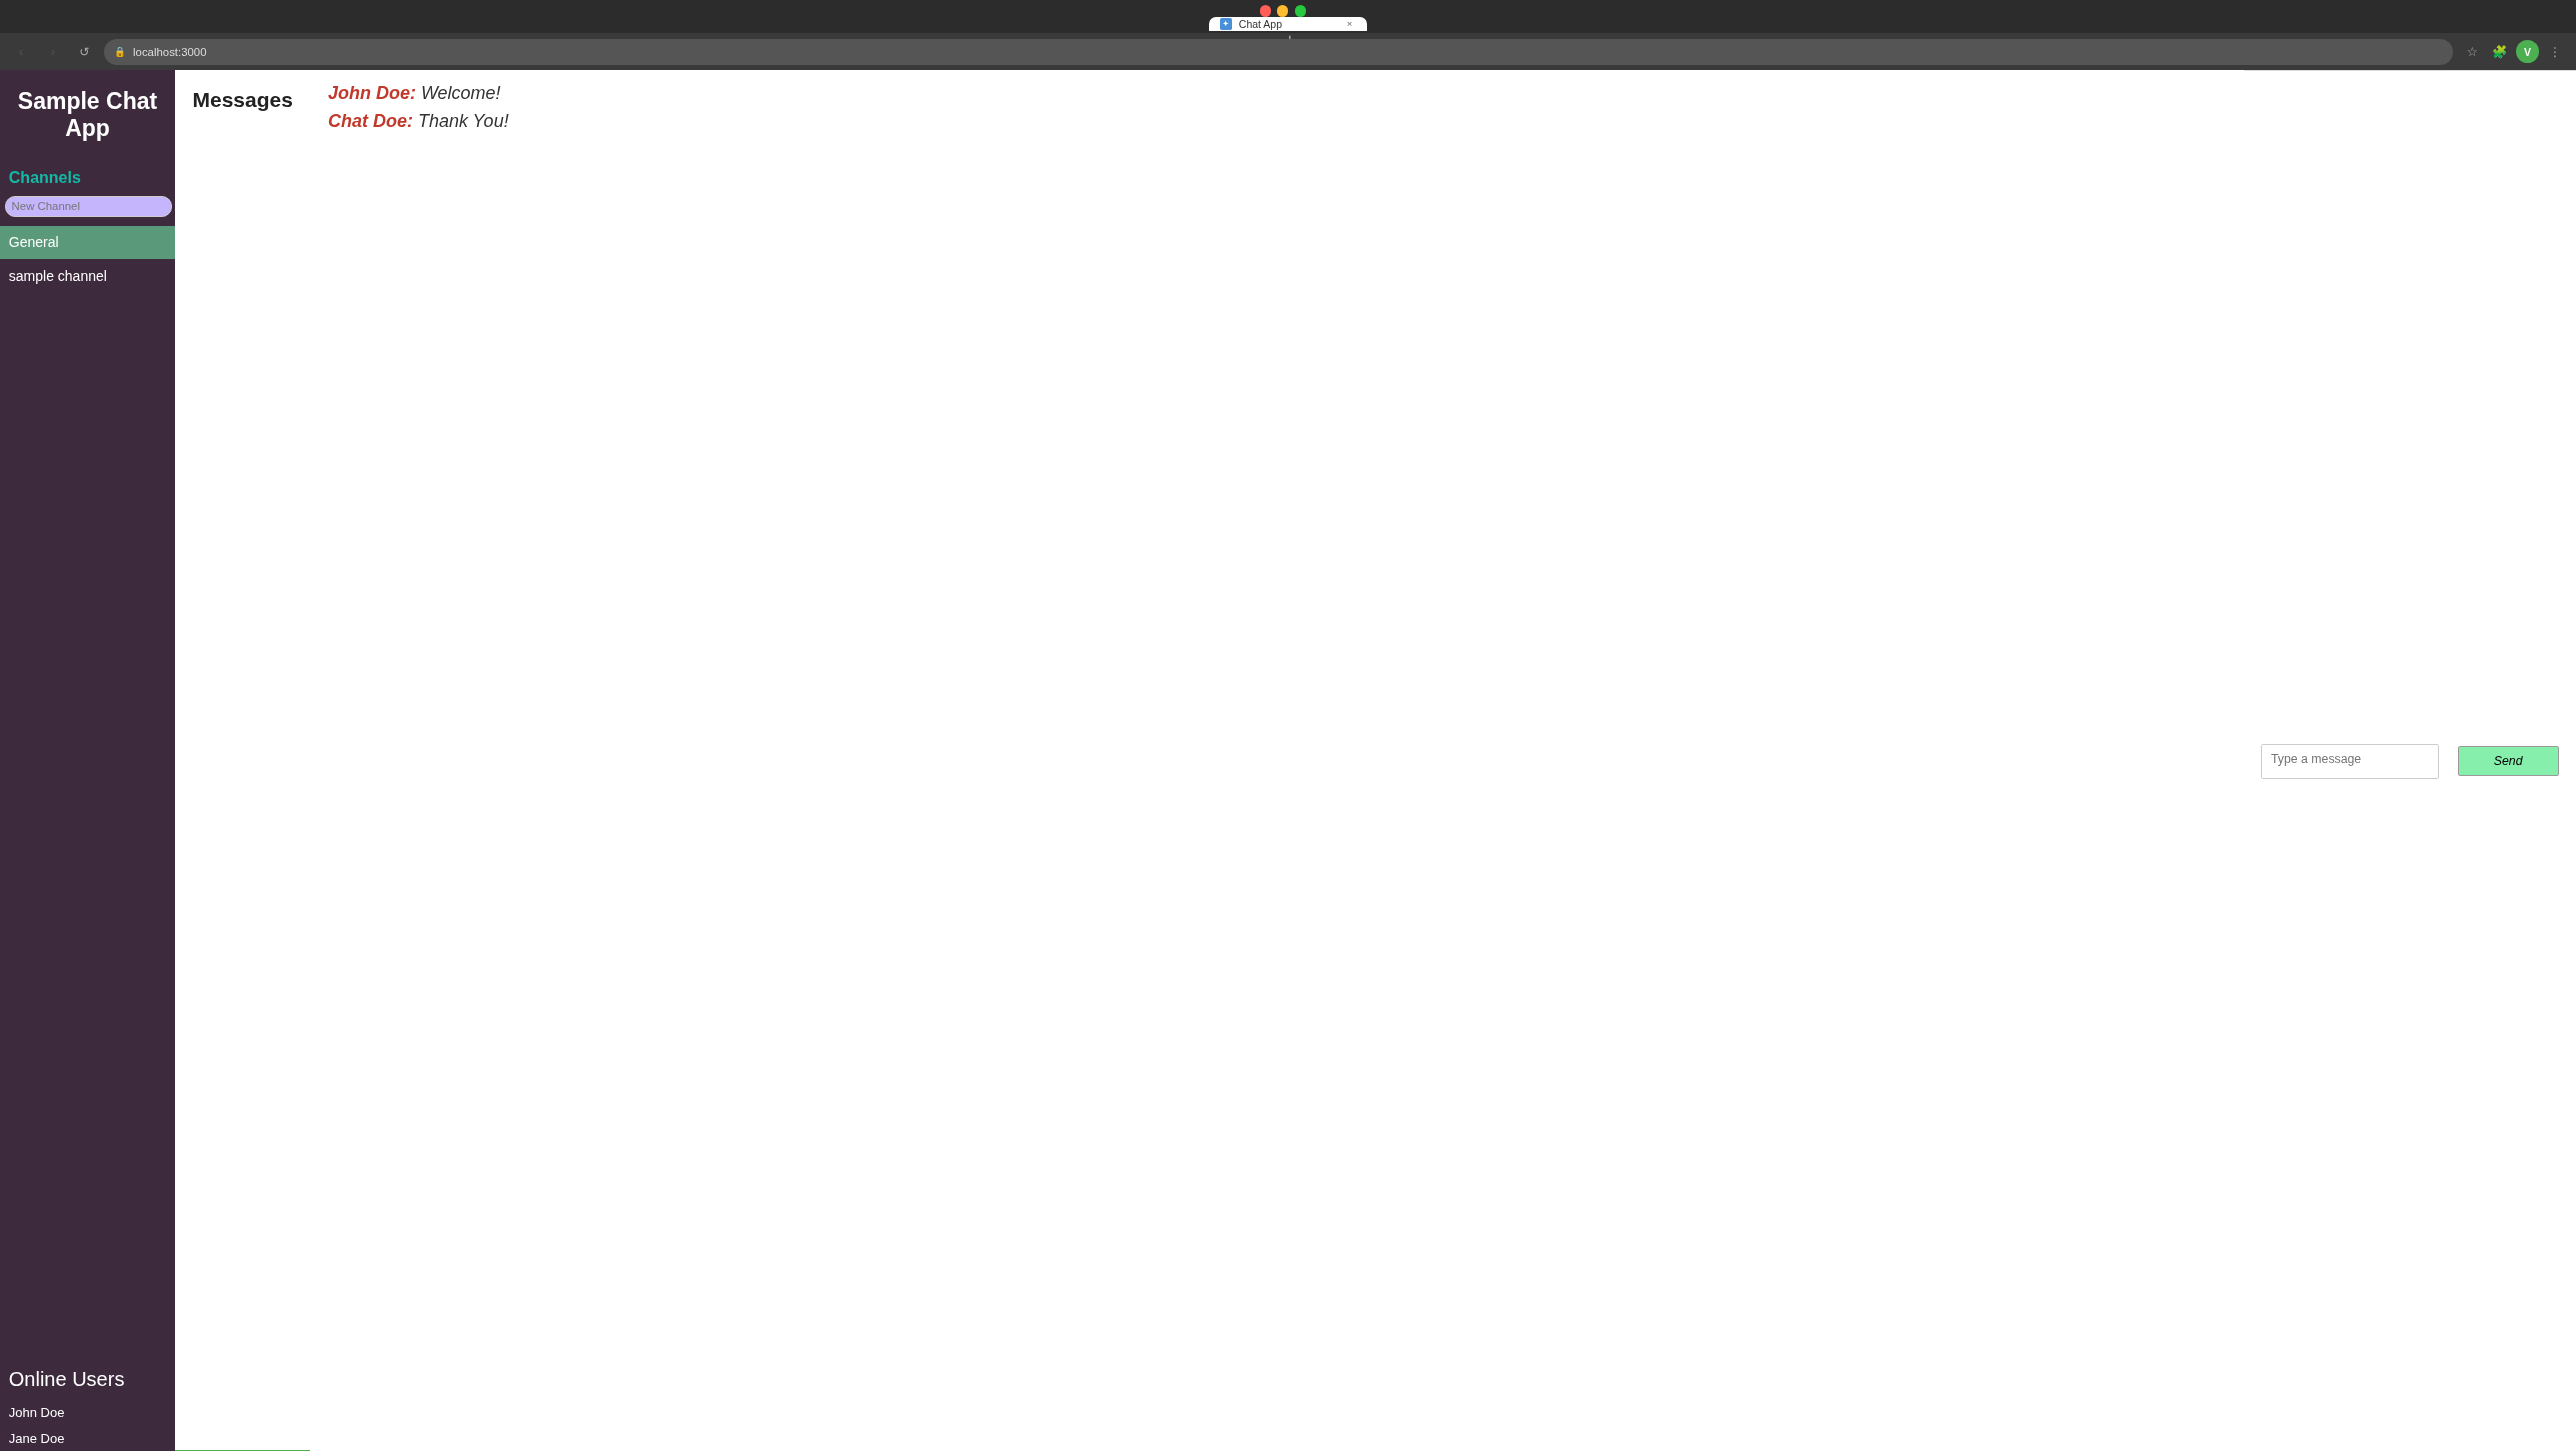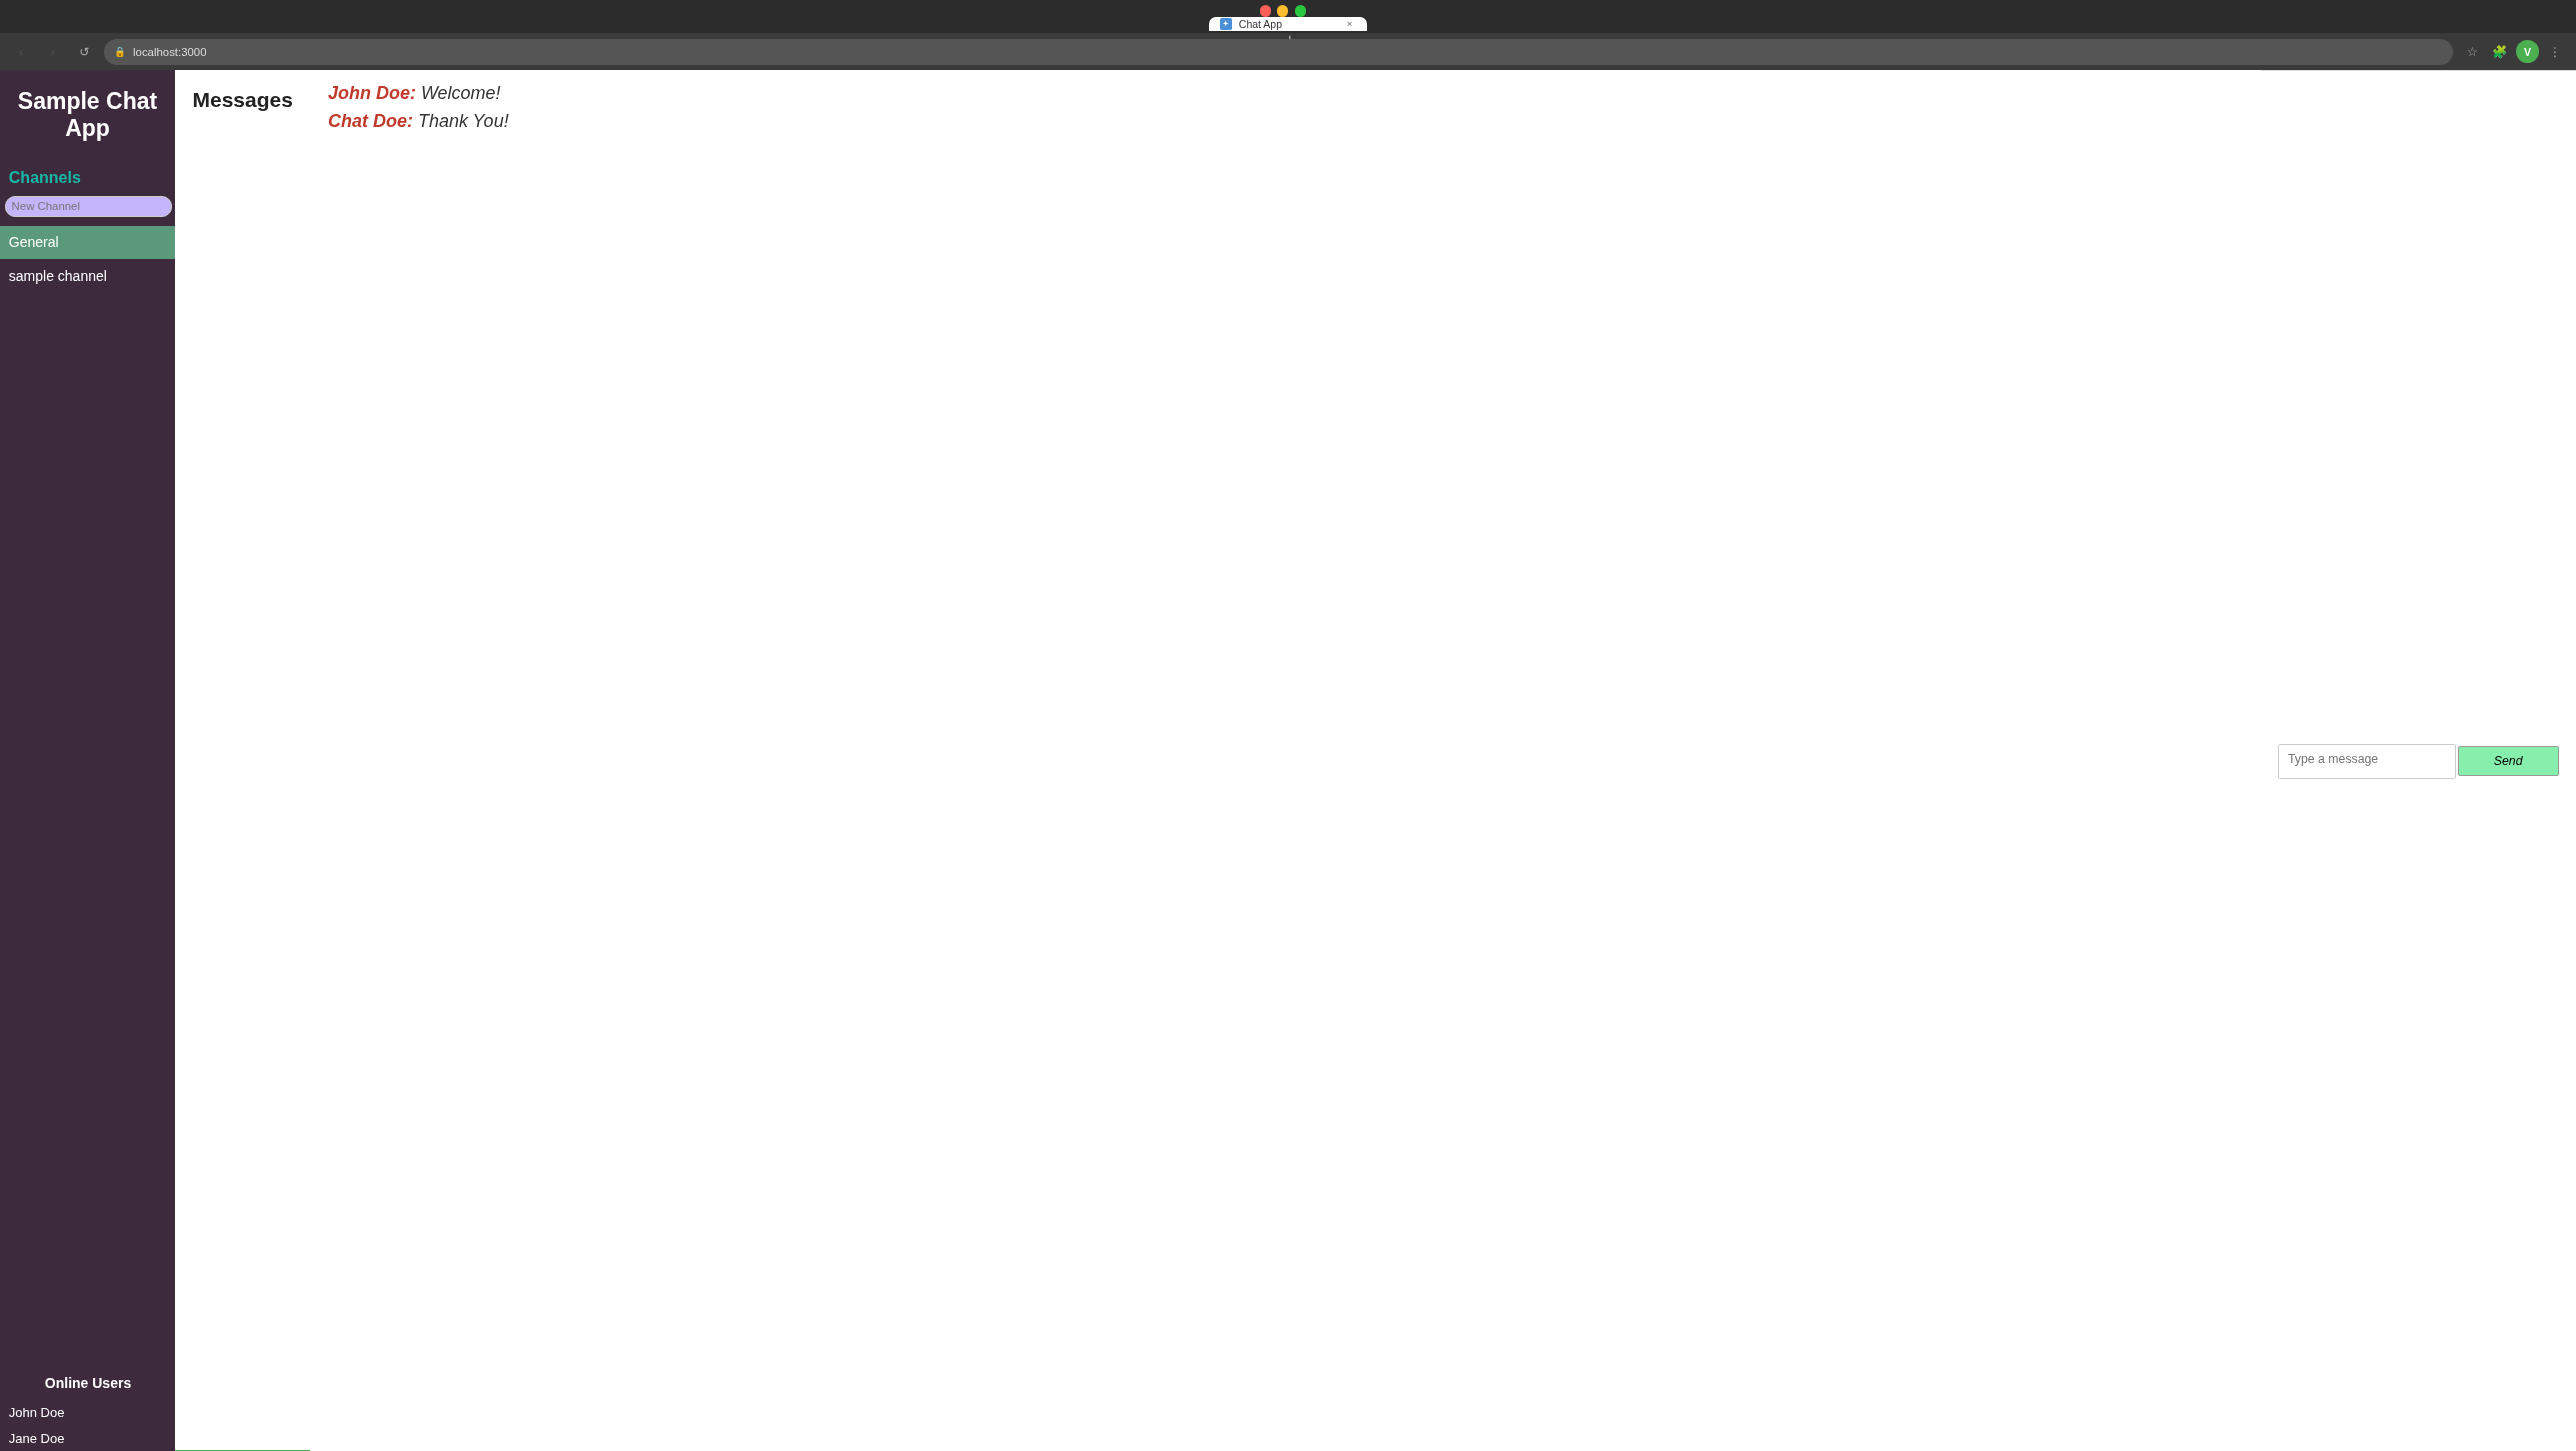--- a/index.html
+++ b/index.html
@@ -248,25 +248,24 @@
     .channel-item.active {
       background: #5a9a7a;
     }
 
     .online-users-section {
       margin-top: auto;
       padding-top: 17.5px;
     }
 
     .online-users-title {
-      font-size: 14px;
-      font-weight: bold;
+      font-size: 20px;
+      font-weight: normal;
       color: #fff;
       padding: 8.8px 8.8px;
-      margin-left: 36px;
     }
 
     .user-item {
       padding: 5.3px 8.8px;
       font-size: 13px;
       color: #fff;
     }
 
     
     .main-content {
@@ -307,21 +306,21 @@
 
     .message-text {
       color: #333;
     }
 
     .message-input-row {
       display: flex;
       align-items: center;
       padding: 8.8px 17.5px;
       border-top: 0.9px solid #ddd;
-      gap: 2px;
+      gap: 19px;
     }
 
     .message-textarea {
       flex: 1;
       padding: 7px 8.8px;
       font-size: 12.3px;
       border: 0.9px solid #ccc;
       border-radius: 1.8px;
       resize: none;
       height: 35px;

